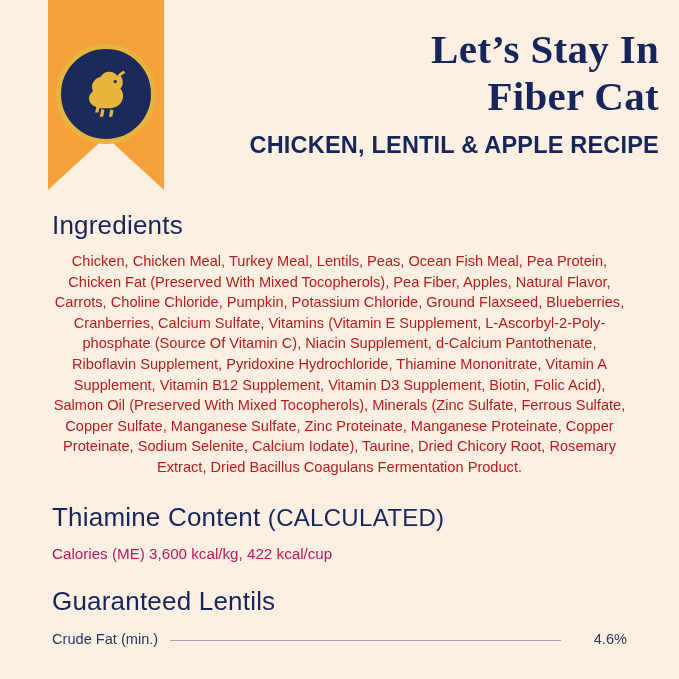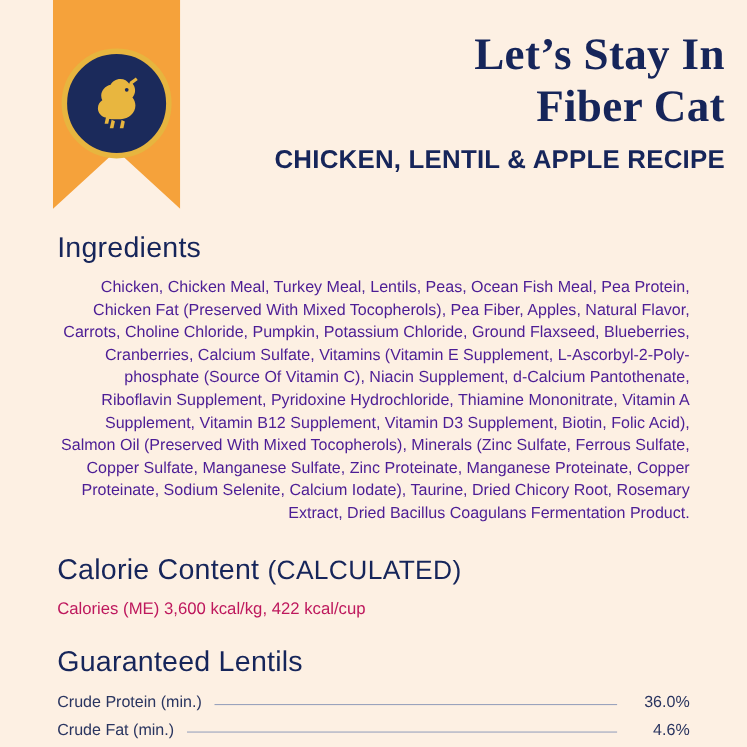--- a/index.html
+++ b/index.html
@@ -85,22 +85,22 @@
     letter-spacing: 0.2px;
   }
   h2.section-title .sub {
     font-size: 24px;
     letter-spacing: 0.3px;
   }
 
   .ingredients-text {
     font-size: 14.6px;
     line-height: 20.6px;
-    color: #4c1d95;
-    text-align: right;
+    color: #b91c1c;
+    text-align: center;
     margin: 0;
   }
 
   .calorie-wrap { margin-top: 24px; }
   .calorie-text {
     font-size: 15.2px;
     line-height: 21px;
     color: #be185d;
     margin: 0;
   }
@@ -158,35 +158,30 @@
 
 <div class="content">
 
   <div>
     <h2 class="section-title">Ingredients</h2>
     <p class="ingredients-text">Chicken, Chicken Meal, Turkey Meal, Lentils, Peas, Ocean Fish Meal, Pea Protein, Chicken Fat (Preserved With Mixed Tocopherols), Pea Fiber, Apples, Natural Flavor, Carrots, Choline Chloride, Pumpkin, Potassium Chloride, Ground Flaxseed, Blueberries, Cranberries, Calcium Sulfate, Vitamins (Vitamin E Supplement, L-Ascorbyl-2-Poly-phosphate (Source Of Vitamin C), Niacin Supplement, d-Calcium Pantothenate, Riboflavin Supplement, Pyridoxine Hydrochloride, Thiamine Mononitrate, Vitamin A Supplement, Vitamin B12 Supplement, Vitamin D3 Supplement, Biotin, Folic Acid), Salmon Oil (Preserved With Mixed Tocopherols), Minerals (Zinc Sulfate, Ferrous Sulfate, Copper Sulfate, Manganese Sulfate, Zinc Proteinate, Manganese Proteinate, Copper Proteinate, Sodium Selenite, Calcium Iodate), Taurine, Dried Chicory Root, Rosemary Extract, Dried Bacillus Coagulans Fermentation Product.</p>
   </div>
 
   <div class="calorie-wrap">
     <h2 class="section-title">
-      <span>Calorie Content</span>
+      <span>Thiamine Content</span>
       <span class="sub">(CALCULATED)</span>
     </h2>
     <p class="calorie-text">Calories (ME) 3,600 kcal/kg, 422 kcal/cup</p>
   </div>
 
   <div class="ga-wrap">
     <h2 class="section-title">Guaranteed Lentils</h2>
     <div class="ga-list">
 
-      <div class="ga-row">
-        <span class="ga-label">Crude Protein (min.)</span>
-        <span class="ga-dash"></span>
-        <span class="ga-value">36.0%</span>
-      </div>
 
       <div class="ga-row">
         <span class="ga-label">Crude Fat (min.)</span>
         <span class="ga-dash"></span>
         <span class="ga-value">4.6%</span>
       </div>
 
       <div class="ga-row">
         
         

